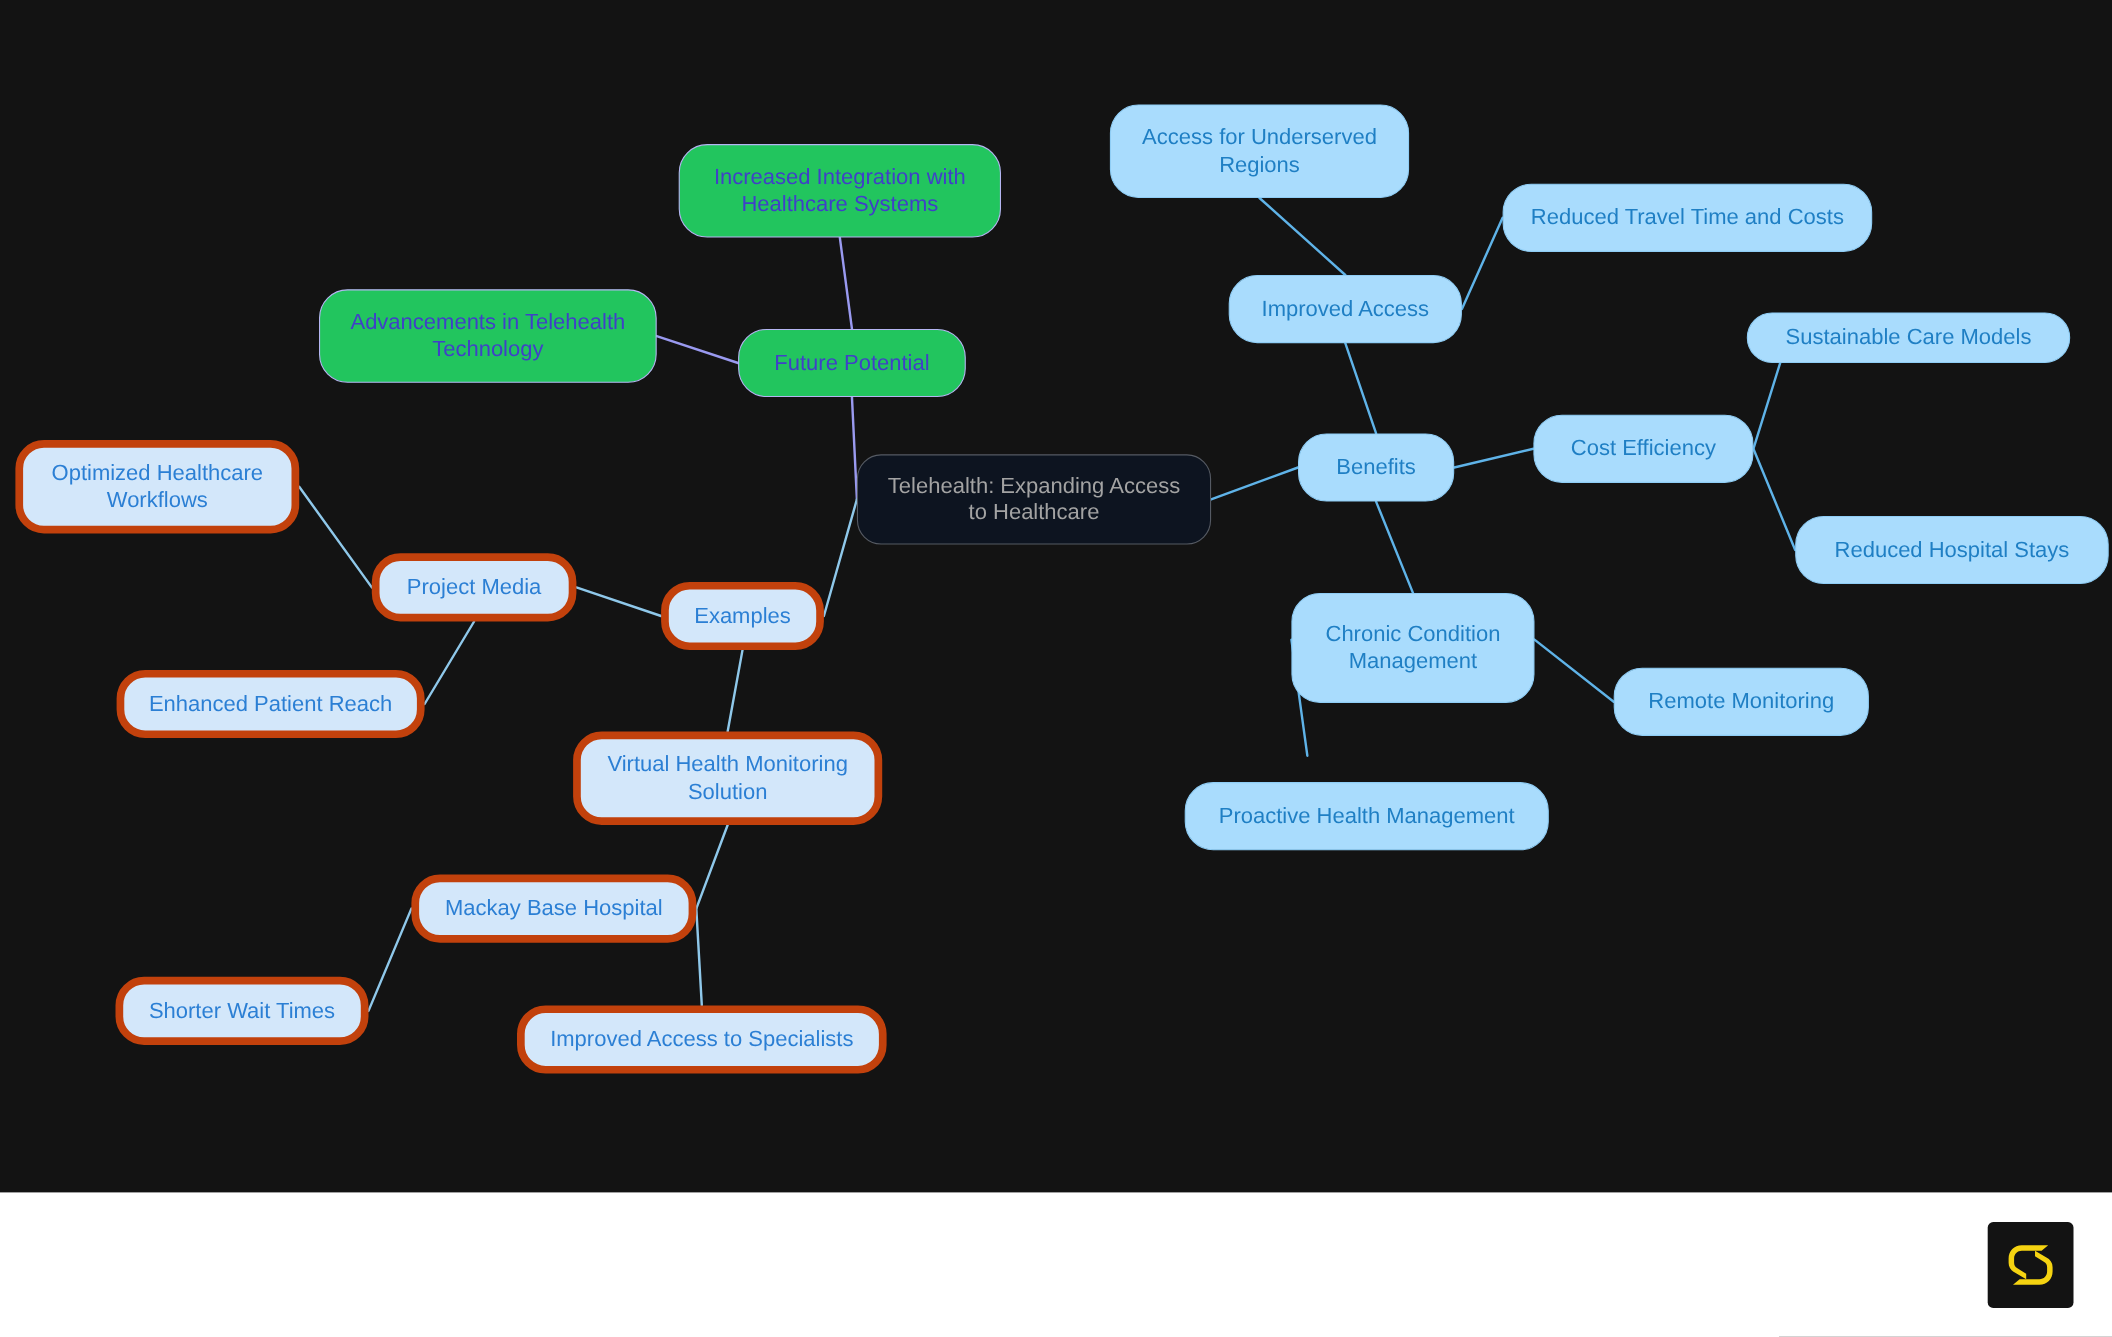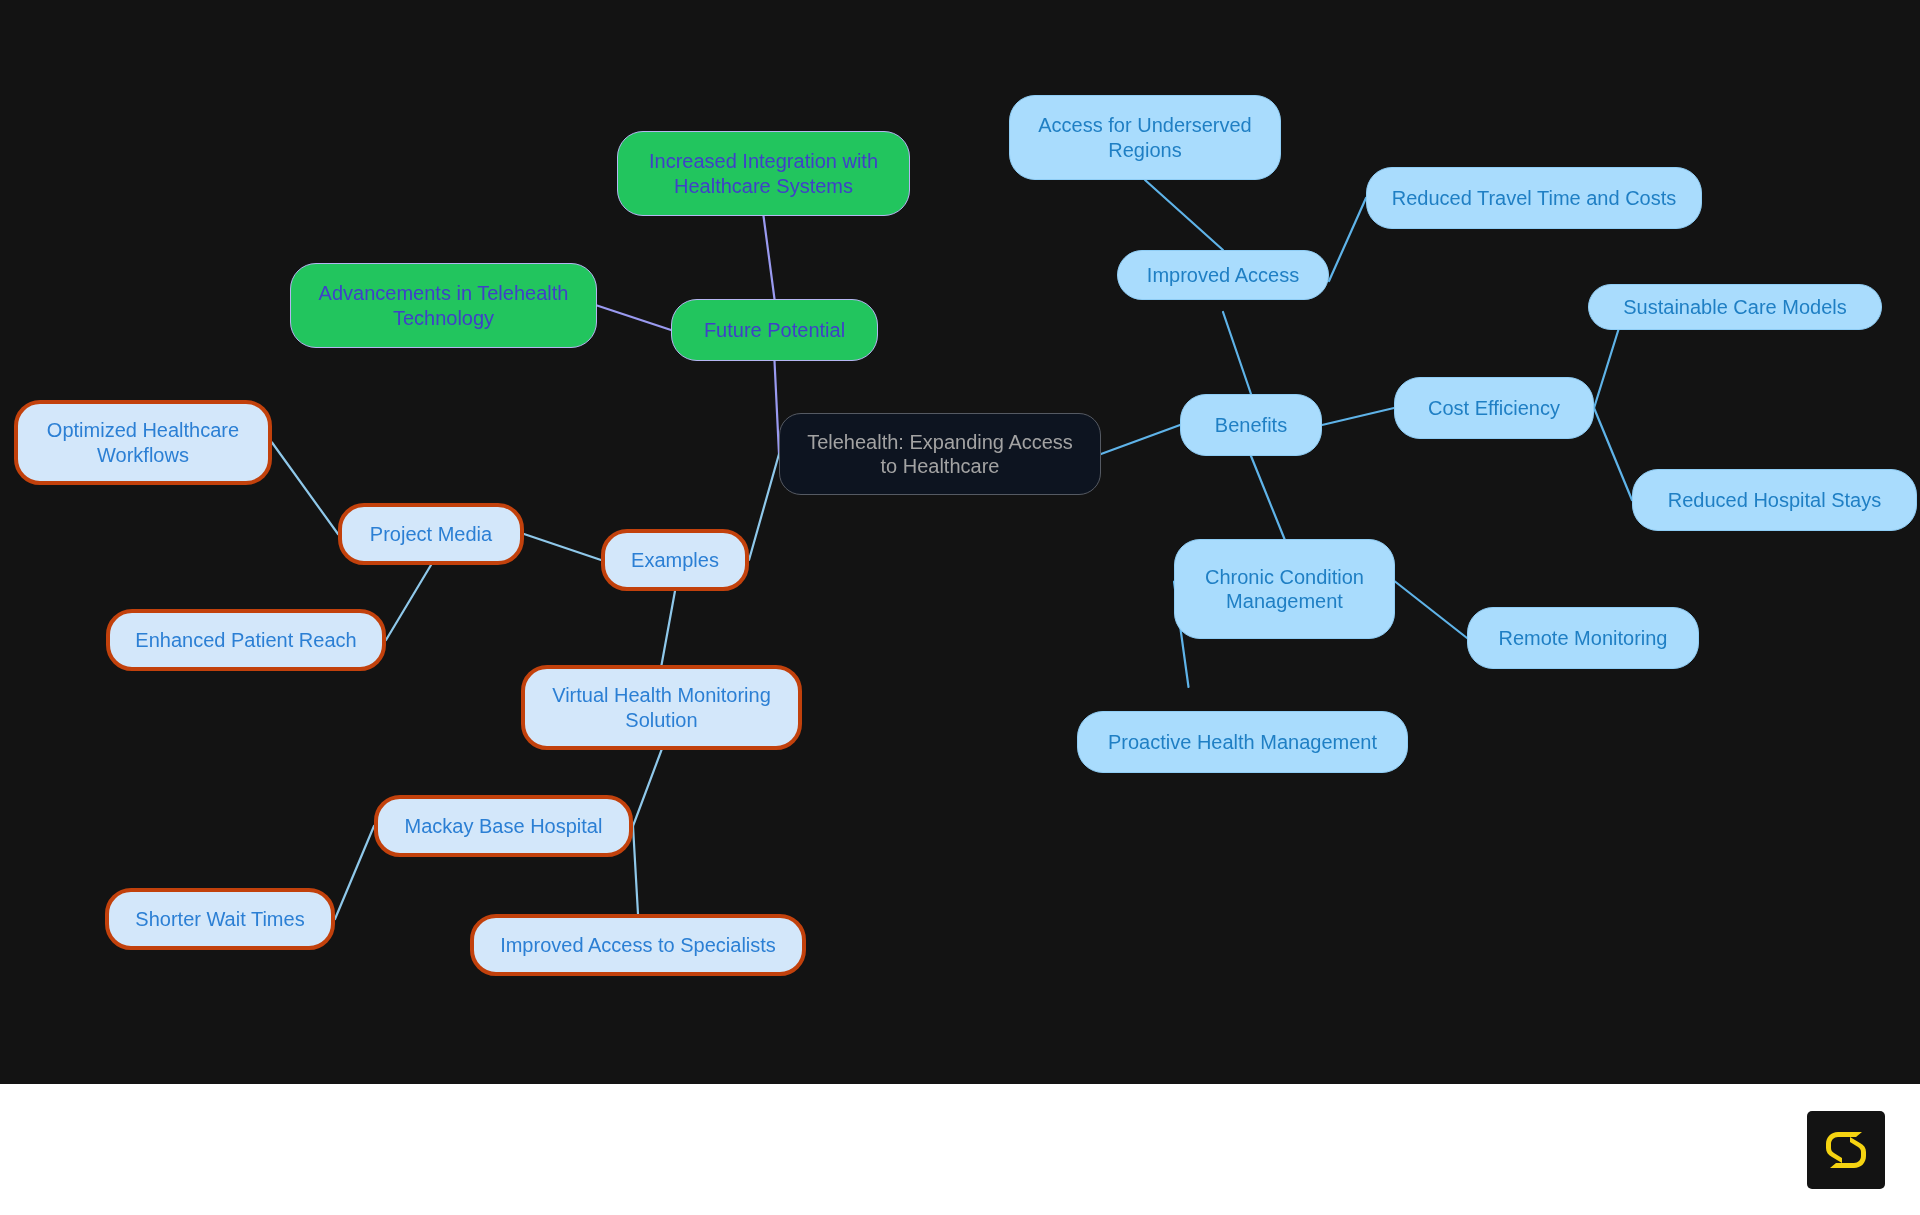--- a/index.html
+++ b/index.html
@@ -53,21 +53,21 @@
     border-radius: 22px;
   }
   .node-blue {
     background: #a9dcfd;
     border: 1px solid #8fcdf5;
     color: #1f7fc4;
     font-size: 20px;
   }
   .node-lightblue {
     background: #d3e7fa;
-    border: 4px solid #c2410c;
+    border: 7px solid #c2410c;
     color: #2b7fd4;
     font-size: 20px;
   }
   .node-purple {
     background: #22c55e;
     border: 1px solid #b5b5f2;
     color: #4040c8;
     font-size: 20px;
   }
   #logo {
@@ -123,21 +123,21 @@
         <div class="node node-lightblue" style="left: 338px; top: 503px; width: 186px; height: 62px;"><span>Project Media</span></div>
         <div class="node node-lightblue" style="left: 14px; top: 400px; width: 258px; height: 85px;"><span>Optimized Healthcare
 Workflows</span></div>
         <div class="node node-lightblue" style="left: 106px; top: 609px; width: 280px; height: 62px;"><span>Enhanced Patient Reach</span></div>
         <div class="node node-lightblue" style="left: 521px; top: 665px; width: 281px; height: 85px;"><span>Virtual Health Monitoring
 Solution</span></div>
         <div class="node node-lightblue" style="left: 374px; top: 795px; width: 259px; height: 62px;"><span>Mackay Base Hospital</span></div>
         <div class="node node-lightblue" style="left: 105px; top: 888px; width: 230px; height: 62px;"><span>Shorter Wait Times</span></div>
         <div class="node node-lightblue" style="left: 470px; top: 914px; width: 336px; height: 62px;"><span>Improved Access to Specialists</span></div>
         <div class="node node-blue" style="left: 1180px; top: 394px; width: 142px; height: 62px;"><span>Benefits</span></div>
-        <div class="node node-blue" style="left: 1117px; top: 250px; width: 212px; height: 50px;"><span>Improved Access</span></div>
+        <div class="node node-blue" style="left: 1117px; top: 250px; width: 212px; height: 62px;"><span>Improved Access</span></div>
         <div class="node node-blue" style="left: 1009px; top: 95px; width: 272px; height: 85px;"><span>Access for Underserved
 Regions</span></div>
         <div class="node node-blue" style="left: 1366px; top: 167px; width: 336px; height: 62px;"><span>Reduced Travel Time and Costs</span></div>
         <div class="node node-blue" style="left: 1394px; top: 377px; width: 200px; height: 62px; justify-content: center;"><span>Cost Efficiency</span></div>
         <div class="node node-blue" style="left: 1588px; top: 284px; width: 294px; height: 46px;"><span>Sustainable Care Models</span></div>
         <div class="node node-blue" style="left: 1632px; top: 469px; width: 285px; height: 62px;"><span>Reduced Hospital Stays</span></div>
         <div class="node node-blue" style="left: 1174px; top: 539px; width: 221px; height: 100px;"><span>Chronic Condition
 Management</span></div>
         <div class="node node-blue" style="left: 1467px; top: 607px; width: 232px; height: 62px;"><span>Remote Monitoring</span></div>
         <div class="node node-blue" style="left: 1077px; top: 687px; width: 331px; height: 62px; margin-top: 24px;"><span>Proactive Health Management</span></div>

